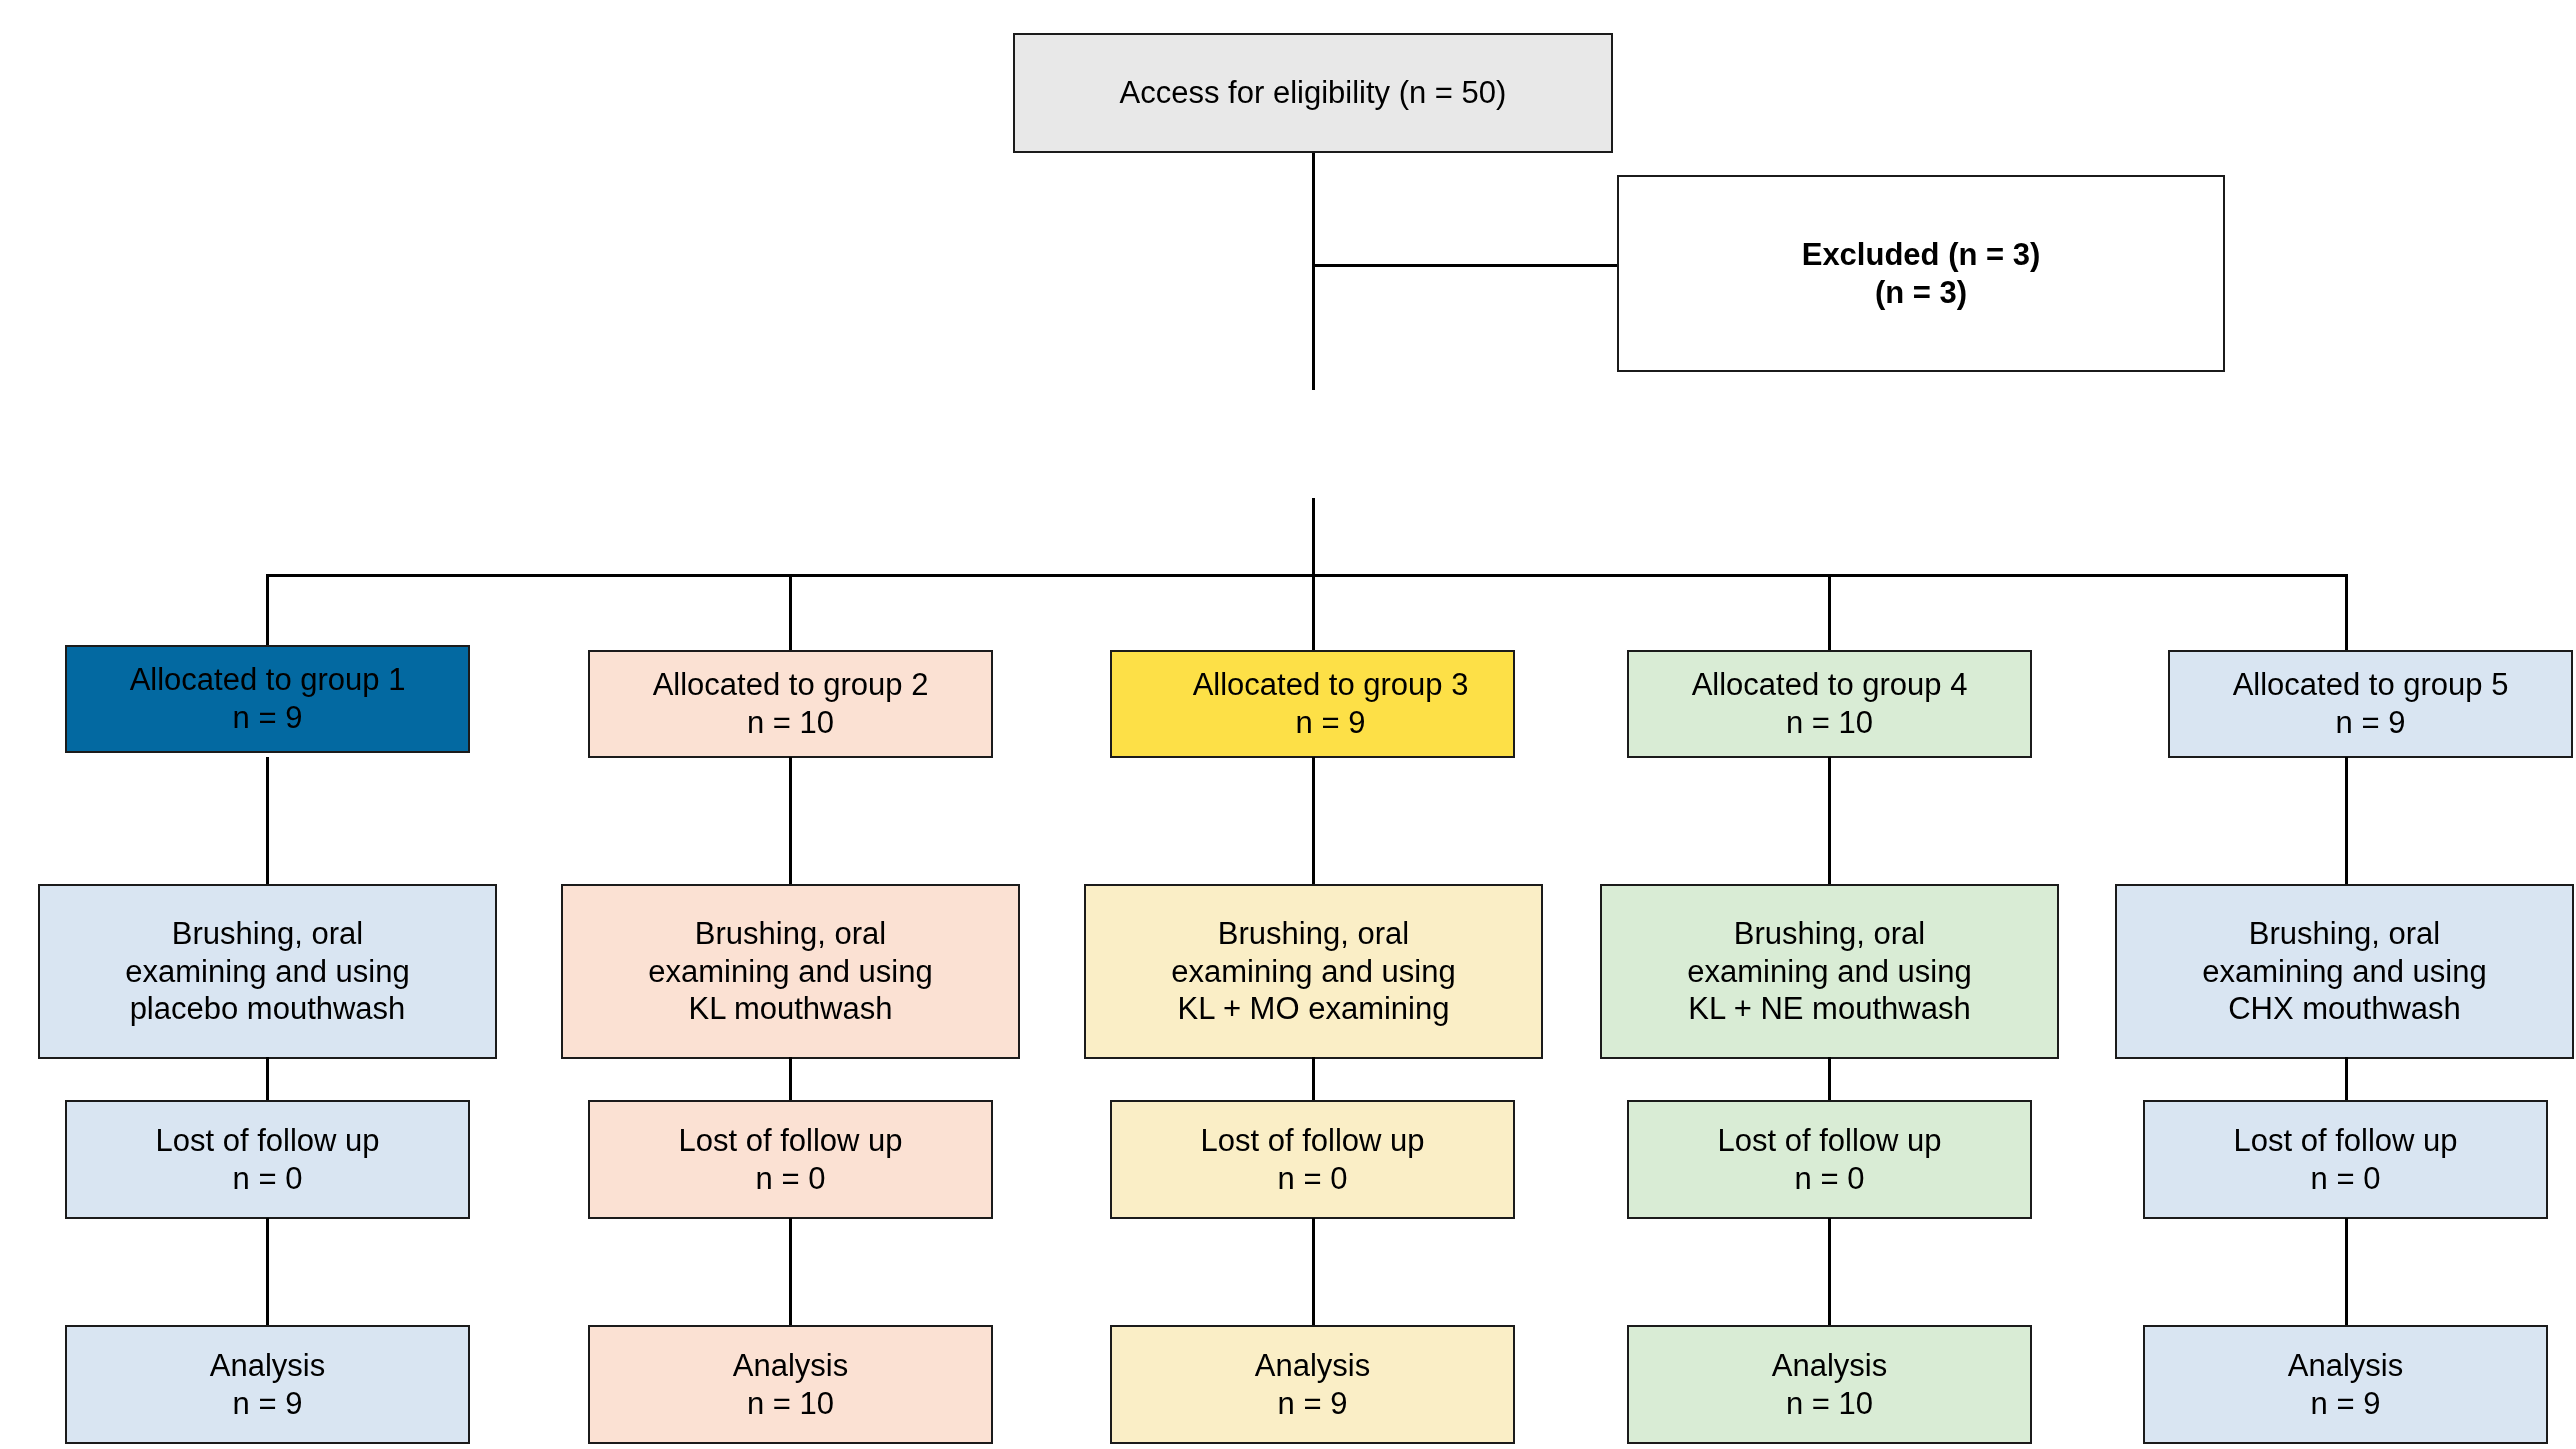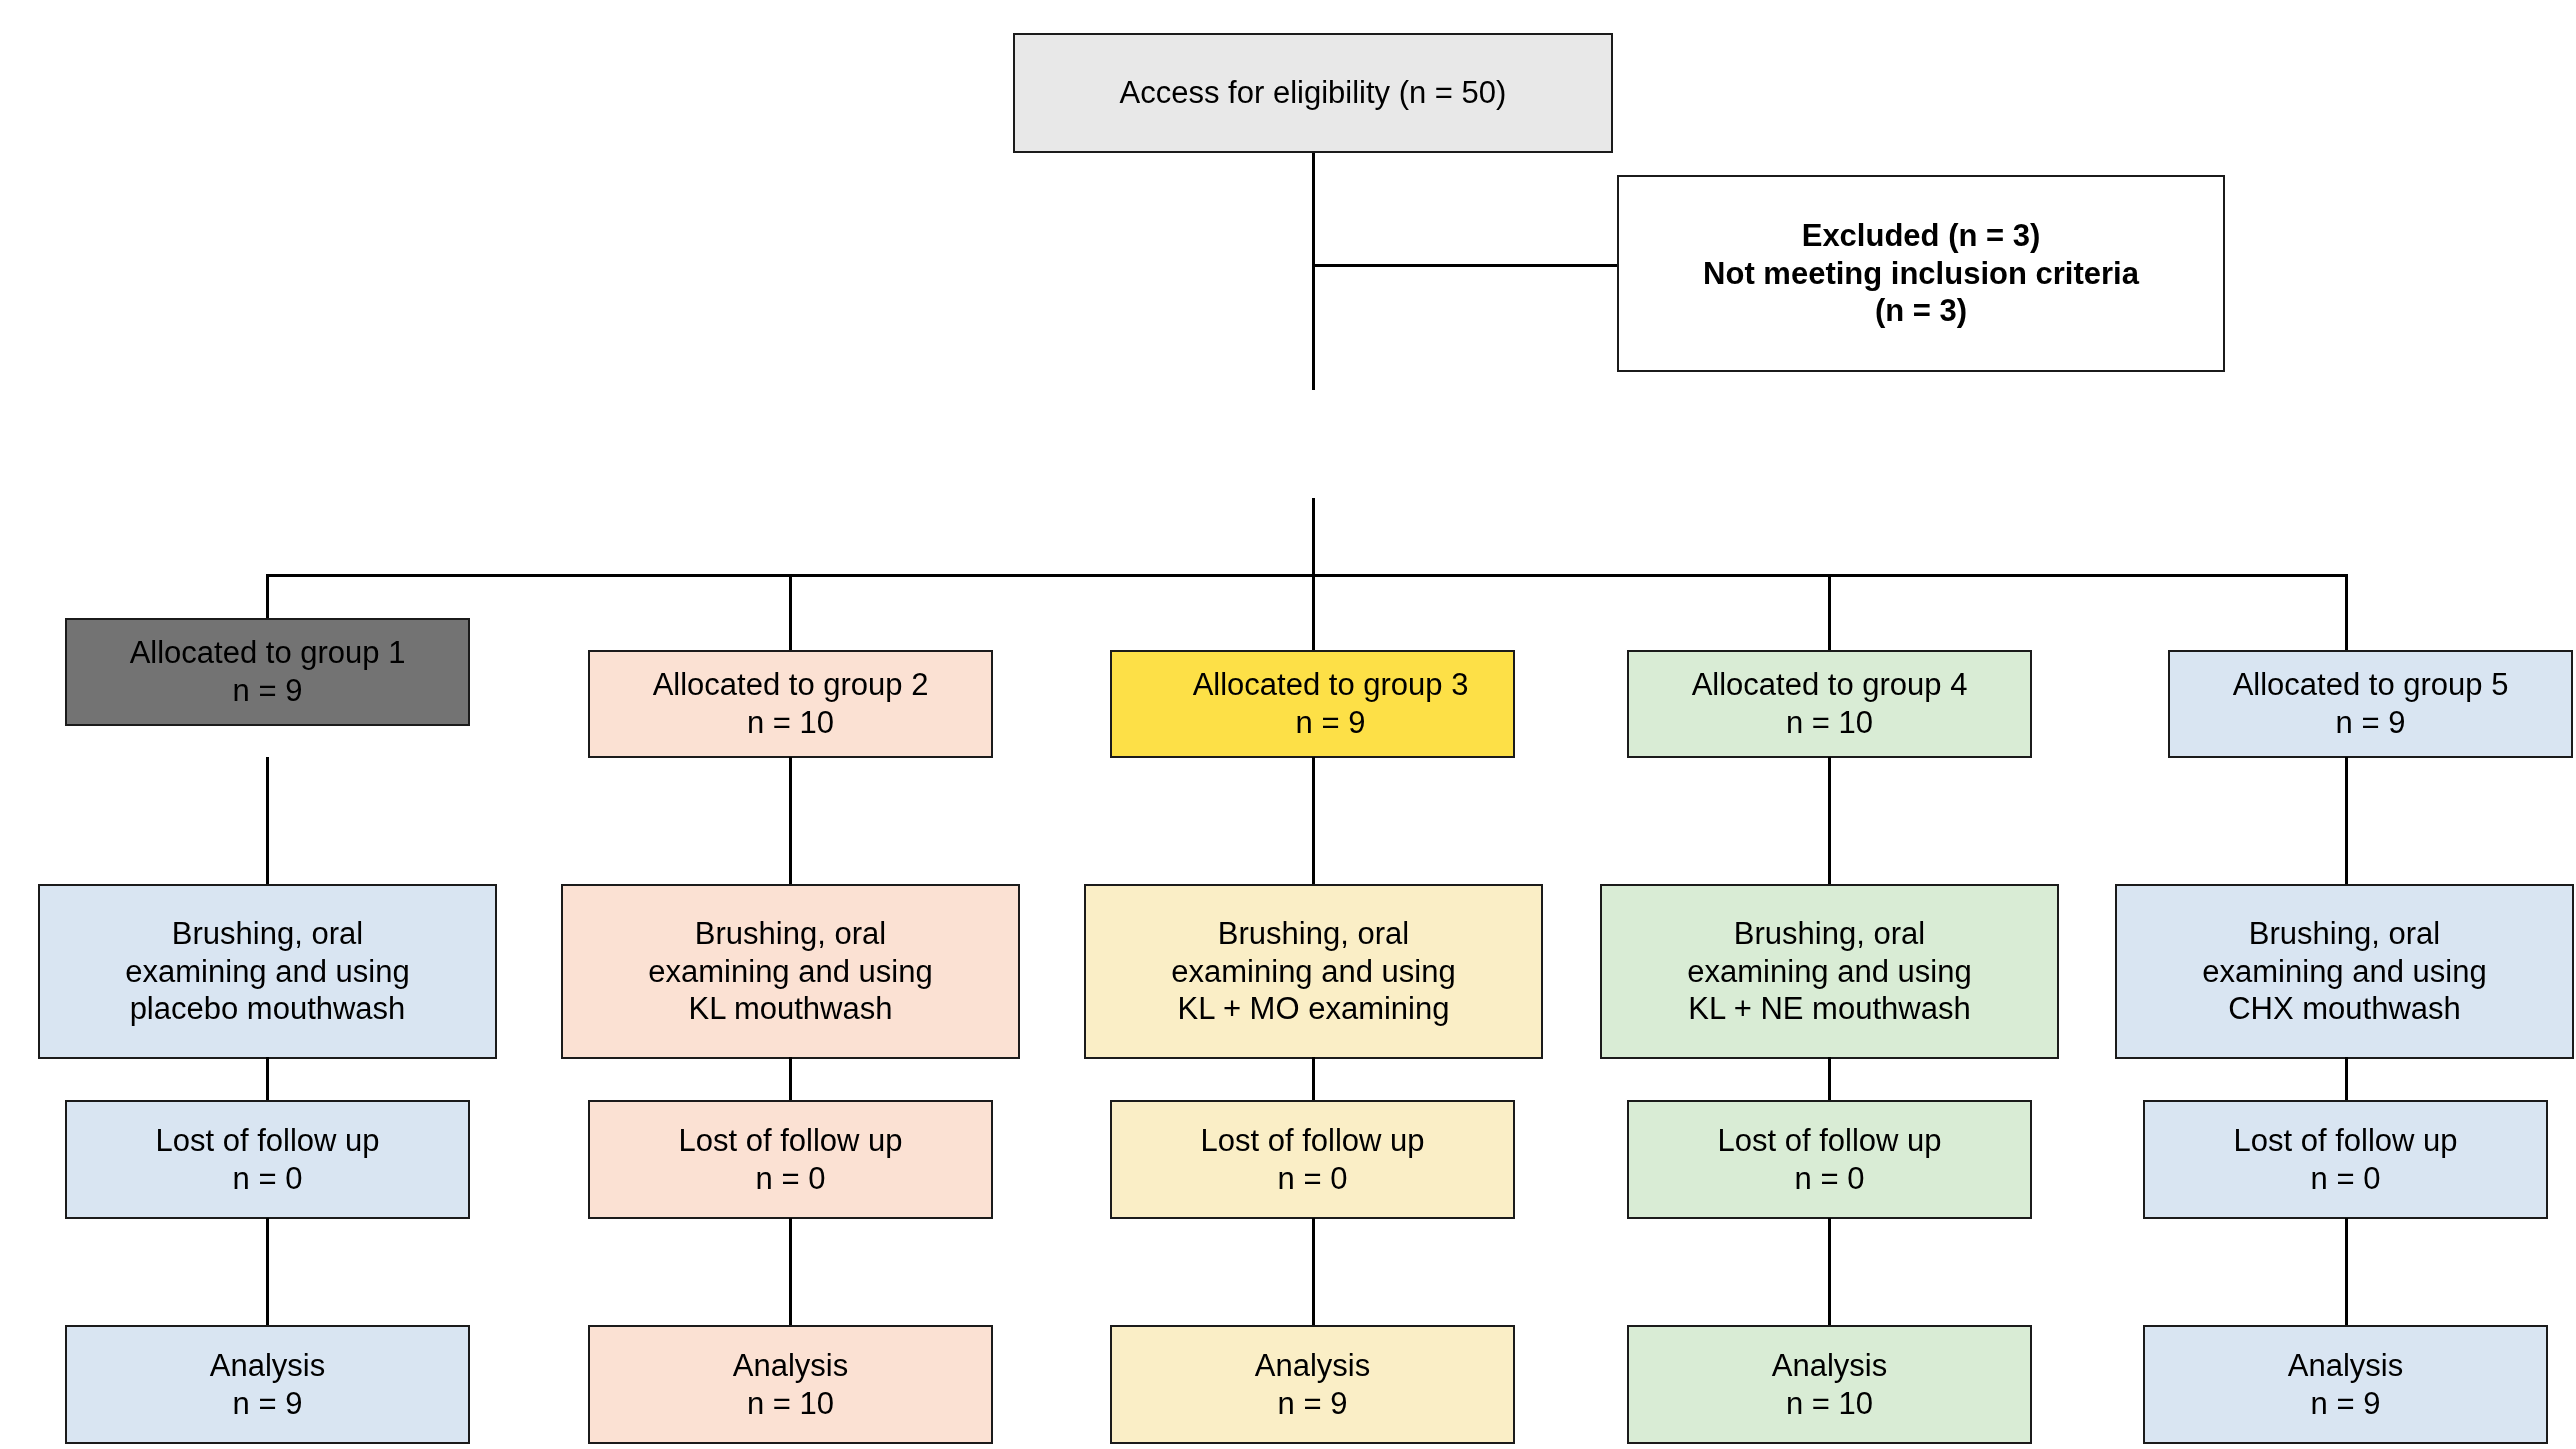--- a/index.html
+++ b/index.html
@@ -39,27 +39,26 @@
   <div class="cline" style="left:1313px;top:264px;width:305px;height:3.2px"></div>
   <div class="cline" style="left:1312px;top:498px;width:3.2px;height:78px"></div>
   <div class="cline" style="left:266px;top:574px;width:2081px;height:3.2px"></div>
 
   <div class="box" style="left: 1013px; top: 33px; width: 600px; height: 120px; background: rgb(232, 232, 232);">
     <div class="ln">Access for eligibility (n = 50)</div>
   </div>
 
   <div class="box" style="left: 1617px; top: 175px; width: 608px; height: 197px; background: rgb(255, 255, 255); font-weight: bold;">
     <div class="ln">Excluded (n = 3)</div>
-    <div class="ln">Not meeting inclusion criteria</div>
     <div class="ln">(n = 3)</div>
   </div>
 
 
   <div class="cline" style="left:266px;top:574px;width:3.2px;height:76px"></div>
-  <div class="box" style="left: 65px; top: 618px; width: 405px; height: 108px; background: #737373;">
+  <div class="box" style="left: 65px; top: 645px; width: 405px; height: 108px; background: #0369a1;">
     <div class="ln">Allocated to group 1</div>
     <div class="ln">n = 9</div>
   </div>
   <div class="cline" style="left:266px;top:757px;width:3.2px;height:127px"></div>
   <div class="box" style="left: 38px; top: 884px; width: 459px; height: 175px; background: rgb(217, 229, 242);">
     <div class="ln">Brushing, oral</div>
     <div class="ln">examining and using</div>
     <div class="ln">placebo mouthwash</div>
   </div>
   <div class="cline" style="left:266px;top:1057px;width:3.2px;height:45px"></div>

